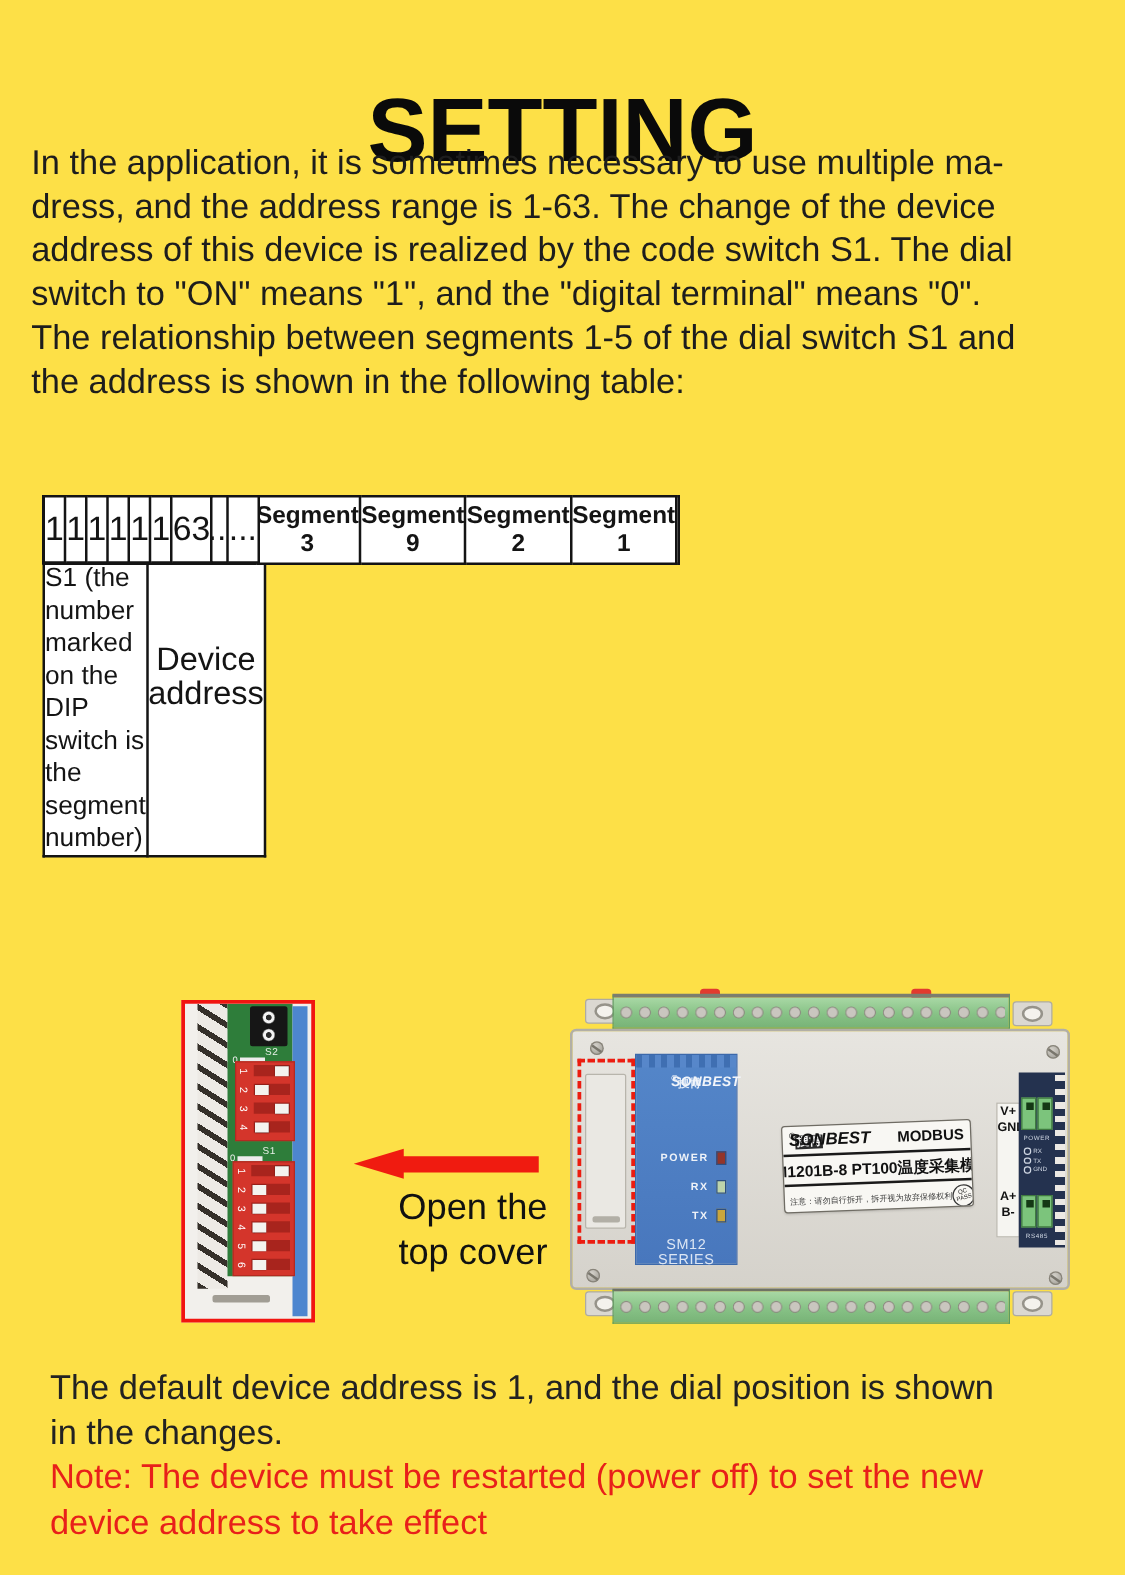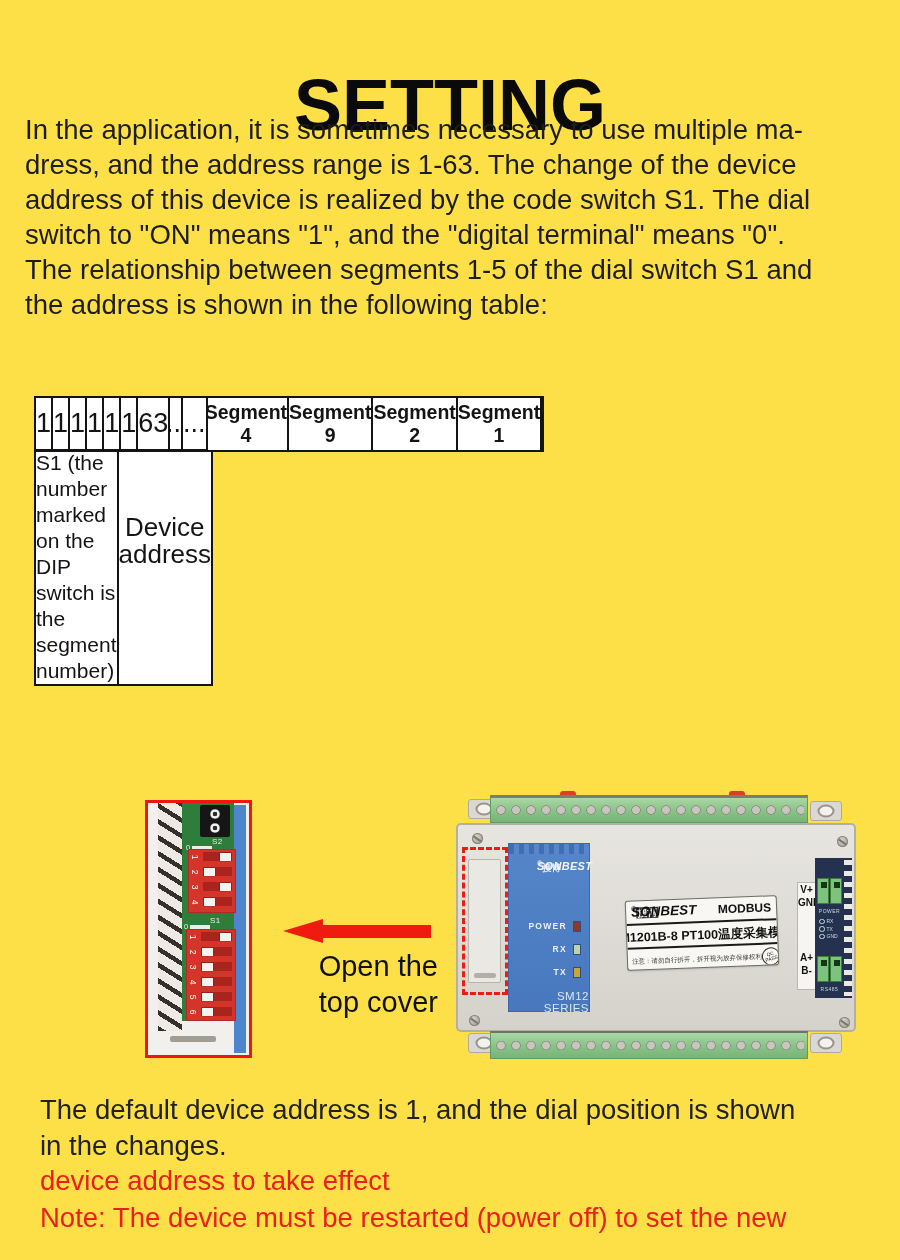--- a/index.html
+++ b/index.html
@@ -87,21 +87,21 @@
            background:repeating-linear-gradient(90deg,#3f6fb2 0 5px,#5787ca 5px 10px);}
   .bp-brand{left:0;top:16px;width:100%;text-align:center;font-size:11px;font-weight:700;font-style:italic;
             color:#f2f5fa;letter-spacing:0.3px;white-space:nowrap;}
   .bp-brand .sup{position:static;font-size:7px;vertical-align:super;}
   .bp-brand .cn{position:static;font-size:9px;font-style:normal;color:#e3ebf7;}
   .ledrow{left:12px;width:60px;height:12px;display:flex;align-items:center;justify-content:flex-end;gap:6px;}
   .ledrow .lbl{position:static;font-size:8.5px;font-weight:700;color:#eef2f8;letter-spacing:1.3px;}
   .ledrow .led{position:static;width:8px;height:11px;border:1px solid #2e4f80;}
   .ledrow.r1{top:76px;} .ledrow.r2{top:99px;} .ledrow.r3{top:122px;}
   .led-power{background:#93352a;} .led-rx{background:#bdd4ab;} .led-tx{background:#c9a63d;}
-  .bp-series{left:0;top:146px;width:100%;text-align:right;font-size:11.5px;color:#dce6f4;letter-spacing:0.5px;}
+  .bp-series{left:0;top:146px;width:100%;text-align:center;font-size:11.5px;color:#dce6f4;letter-spacing:0.5px;}
 
   .front-label{left:170px;top:105px;width:152px;height:70px;background:#f8f7f3;border:1px solid #6f6c64;
                border-radius:3px;transform:rotate(-2.2deg);box-shadow:0 1px 2px rgba(0,0,0,.15);overflow:hidden;}
   .fl-row1{left:0;top:0;width:100%;height:24px;border-bottom:2px solid #1a1a1a;display:flex;align-items:center;
            justify-content:space-between;padding:0 5px;}
   .fl-brand{position:static;font-size:13.5px;font-weight:700;font-style:italic;color:#111;white-space:nowrap;}
   .fl-brand .sup{position:static;font-size:7px;vertical-align:super;}
   .fl-brand .cn{position:static;font-style:normal;font-size:10px;color:#f4f4f4;background:#2b2b2b;padding:0 1px;}
   .fl-modbus{position:static;font-size:12px;font-weight:700;color:#111;}
   .fl-row2{left:0;top:26px;width:100%;height:22px;border-bottom:2px solid #1a1a1a;display:flex;align-items:center;
@@ -170,21 +170,21 @@
           <div>on the DIP switch is the segment number)</div>
         </td>
         <td class="devaddr-cell">
           <div>Device</div>
           <div>address</div>
         </td>
       </tr>
       <tr>
         <td class="seg-cell">Segment 6</td>
         <td class="seg-cell">Segment 5</td>
-        <td class="seg-cell">Segment 4</td>
+        <td class="seg-cell">Segment 3</td>
         <td class="seg-cell">Segment 9</td>
         <td class="seg-cell">Segment 2</td>
         <td class="seg-cell">Segment 1</td>
         <td class="seg-cell"></td>
       </tr>
       <tr>
         <td class="data-cell">0</td>
         <td class="data-cell">0</td>
         <td class="data-cell">0</td>
         <td class="data-cell">0</td>
@@ -415,17 +415,17 @@
     <div class="tstrip bottom">
       <div class="circles"></div>
     </div>
   </div>
 
   <div class="footer-caption">
     <div>The default device address is 1, and the dial position is shown</div>
     <div>in the changes.</div>
   </div>
   <div class="footer-note">
+    <div>Note: The device must be restarted (power off) to set the new</div>
     <div>device address to take effect</div>
-    <div>Note: The device must be restarted (power off) to set the new</div>
   </div>
 
 </div>
 
 </body></html>

